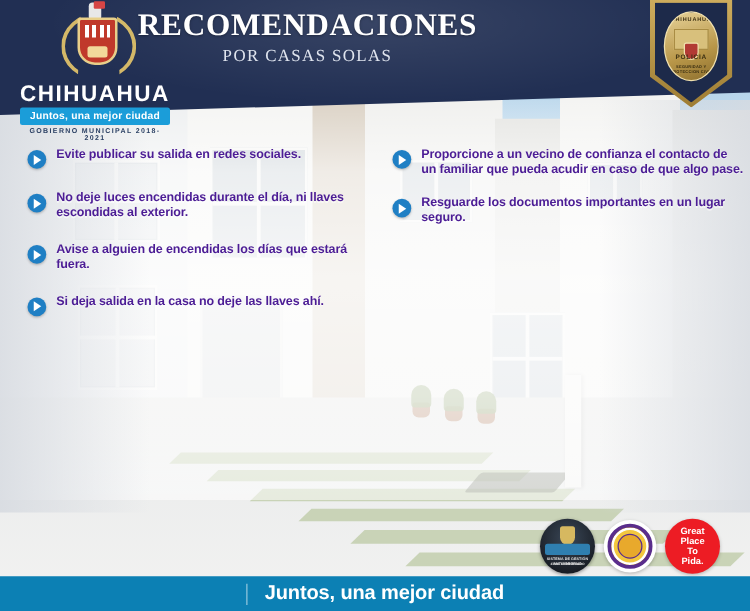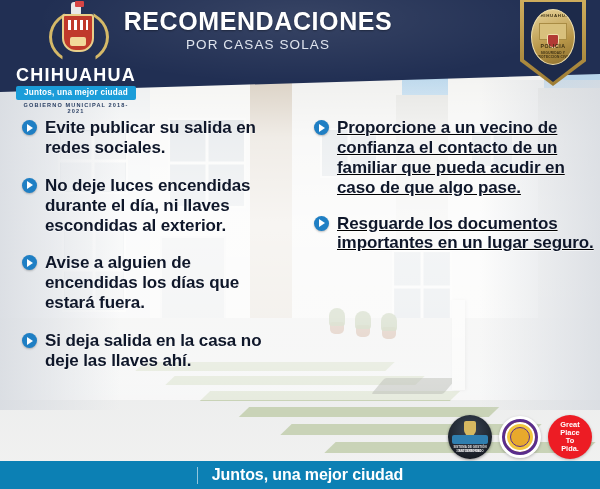--- a/index.html
+++ b/index.html
@@ -129,24 +129,25 @@
     background: #212f53;
     clip-path: polygon(0 0, 600px 0, 600px 74px, 0 92px);
     z-index: 5;
   }
   .header-sheen {
     position:absolute; inset:0;
     background: radial-gradient(ellipse at 50% 20%, rgba(255,255,255,.10), rgba(255,255,255,0) 62%);
   }
   .header-title-wrap {
     position: absolute;
-    left: 12px; top: 8px;
+    left: 0; top: 8px;
     width: 492px;
     text-align: center;
     z-index: 6;
+    font-family: Liberation Serif, serif;
   }
   .title-main {
     color: #ffffff;
     font-size: 25px;
     font-weight: bold;
     letter-spacing: .6px;
     line-height: 1.05;
     text-shadow: 0 1px 2px rgba(0,0,0,.35);
   }
   .title-sub {
@@ -283,21 +284,21 @@
     left: 0; top: 118px;
     width: 600px;
     z-index: 7;
     display: flex;
   }
   .col {
     box-sizing: border-box;
     width: 300px;
     padding: 0 16px 0 22px;
   }
-  .col-right { padding-left: 14px; padding-right: 4px; text-decoration: underline; }
+  .col-right { padding-left: 14px; padding-right: 4px; }
   .bullet {
     display: flex;
     align-items: flex-start;
     margin-bottom: 18px;
   }
   .bullet-icon {
     flex: 0 0 auto;
     width: 15px; height: 15px;
     margin-top: 2px;
     margin-right: 8px;
@@ -309,33 +310,33 @@
   .bullet-icon::after {
     content: "";
     position: absolute;
     left: 5px; top: 3.6px;
     width: 0; height: 0;
     border-top: 4px solid transparent;
     border-bottom: 4px solid transparent;
     border-left: 6px solid #ffffff;
   }
   .bullet-text {
-    font-size: 17px;
+    font-size: 10px;
     line-height: 1.17;
-    color: #0f172a;
+    color: #4c1d95;
     font-weight: 600;
     letter-spacing: -.1px;
     text-shadow: 0 1px 0 rgba(255,255,255,.55);
   }
   .col-right .bullet { margin-bottom: 16px; }
 
   
   .footer-badges {
     position: absolute;
-    right: 8px; bottom: 30px;
+    right: 24px; bottom: 30px;
     display: flex;
     align-items: center;
     gap: 7px;
     z-index: 7;
   }
   .badge-cert {
     width: 44px; height: 44px; border-radius: 50%;
     background: radial-gradient(circle at 50% 35%, #3a4757 0%, #1b2028 70%, #0c0f13 100%);
     position: relative;
     box-shadow: 0 1px 3px rgba(0,0,0,.4);

